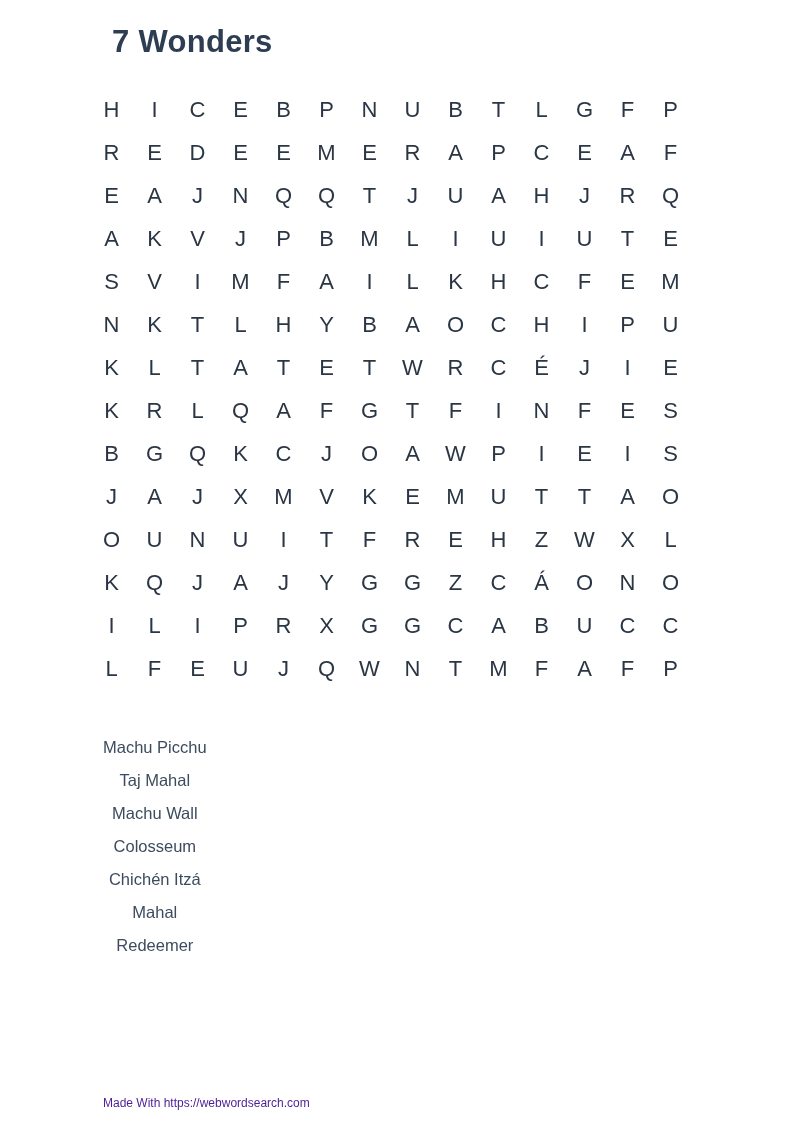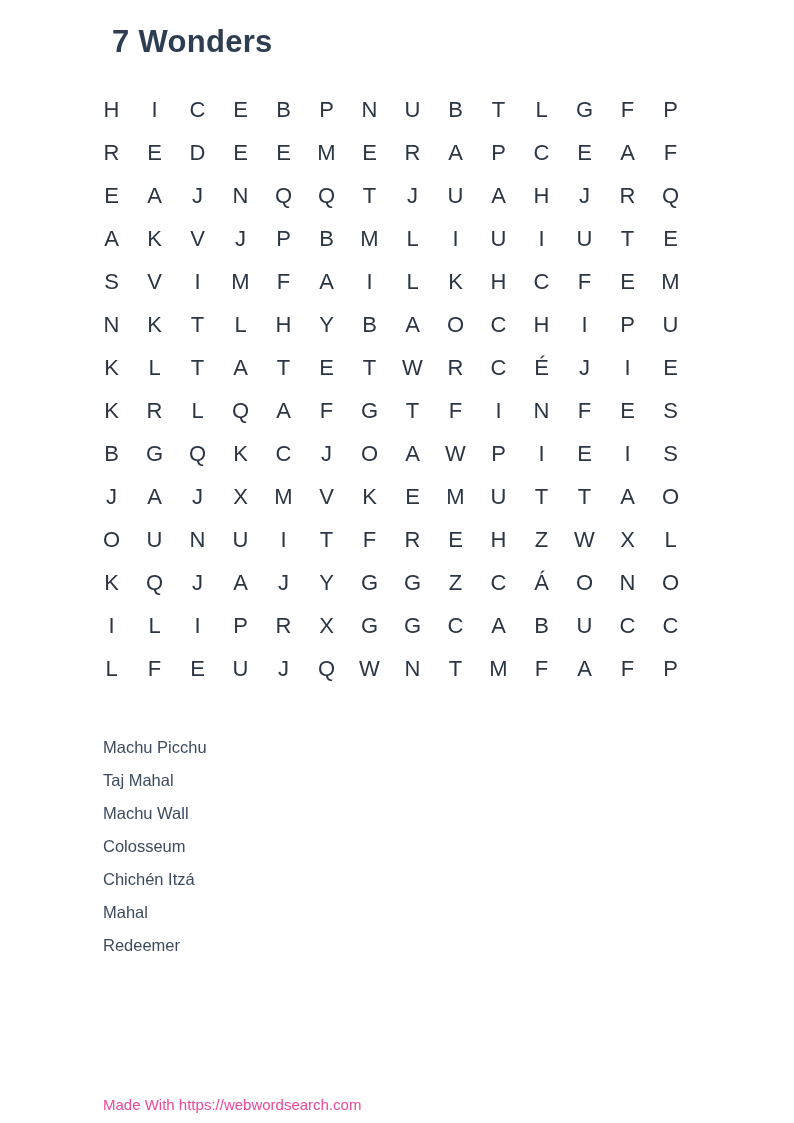--- a/index.html
+++ b/index.html
@@ -40,33 +40,34 @@
     font-weight: 400;
     color: #2b3645;
   }
   .word-list {
     position: absolute;
     left: 103px;
     top: 731px;
     margin: 0;
     padding: 0;
     list-style: none;
+    text-align: center;
   }
   .word-list li {
     height: 33px;
     line-height: 33px;
     font-size: 16.5px;
     color: #3c4c5e;
   }
   .footer-credit {
     position: absolute;
     left: 103px;
     top: 1096px;
-    font-size: 15px;
-    color: #ec4899;
+    font-size: 12px;
+    color: #4c1d95;
   }
 </style>
 </head>
 <body>
 
 <h1 class="page-title">7 Wonders</h1>
 
 <div class="word-grid">
     <span class="cell">H</span>
     <span class="cell">I</span>

